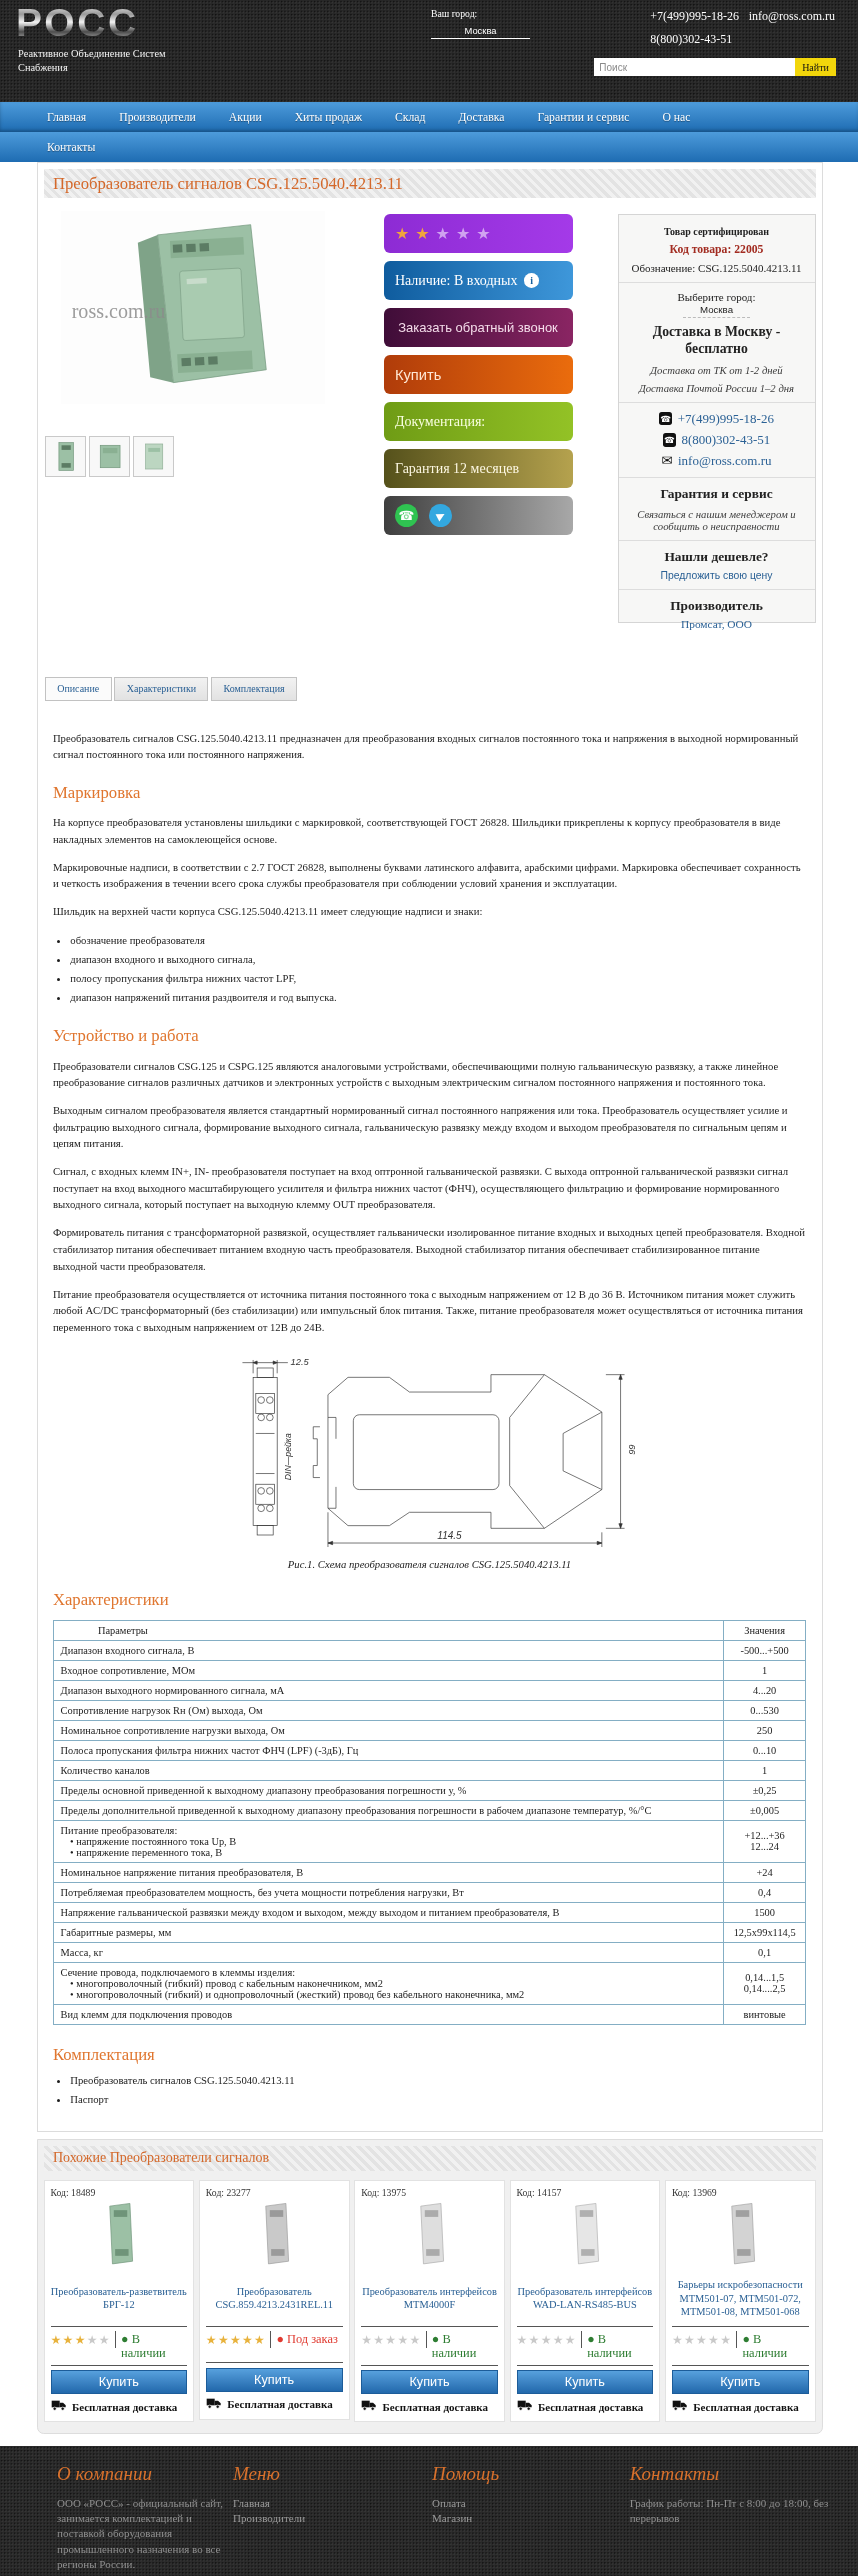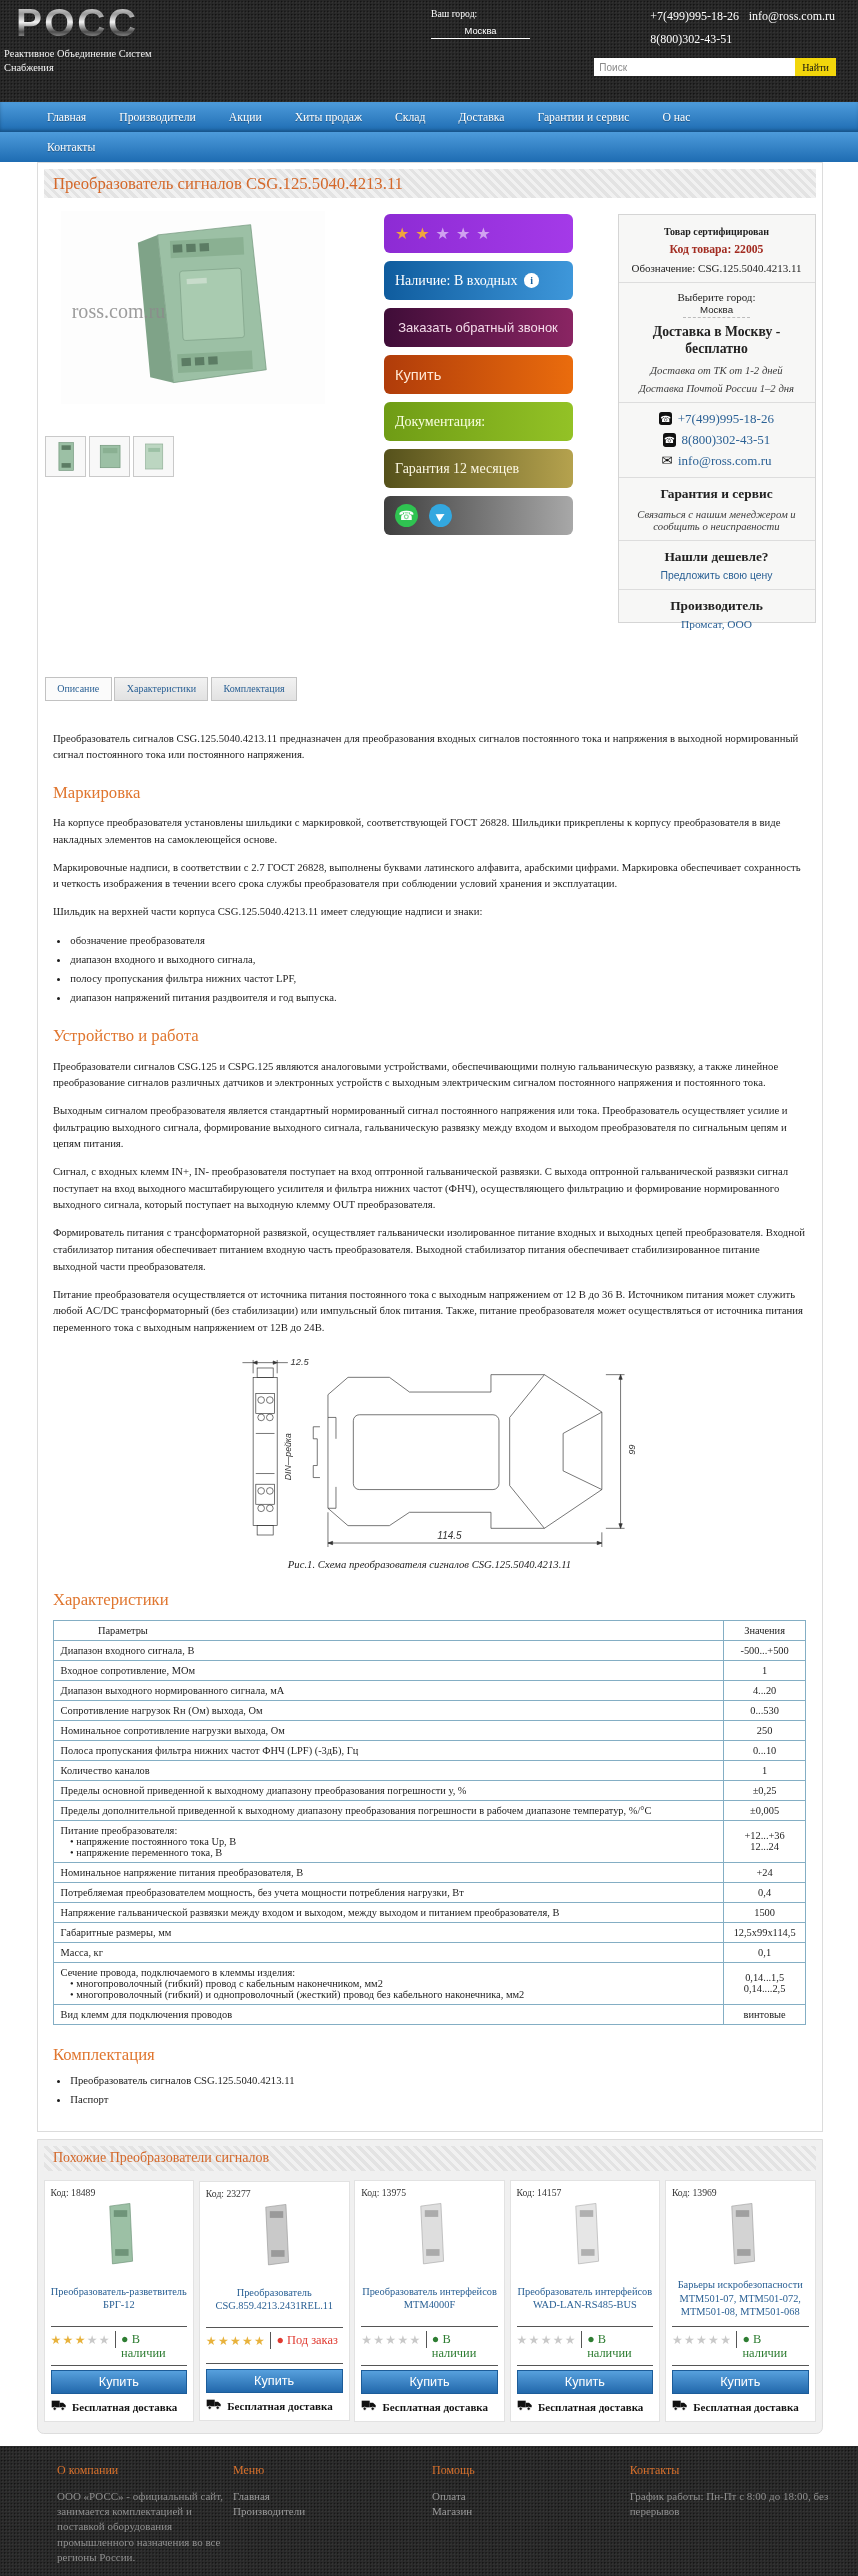--- a/index.html
+++ b/index.html
@@ -9,21 +9,21 @@
   
   .site-header { height:102px; position:relative; color:#fff;
     background-color:#282828;
     background-image: radial-gradient(circle at 1.3px 1.3px, rgba(0,0,0,.6) 0.7px, transparent 0.9px),
                       radial-gradient(circle at 2.7px 2.7px, rgba(255,255,255,.05) 0.7px, transparent 0.8px);
     background-size:3.3px 3.3px; }
   .logo { position:absolute; left:16px; top:1.3px; font-family:"Liberation Sans", sans-serif;
     font-weight:bold; font-size:39px; letter-spacing:2.7px;
     background:linear-gradient(180deg,#ffffff 0%,#9a9a9a 30%,#f2f2f2 48%,#4d4d4d 70%,#e8e8e8 100%);
     -webkit-background-clip:text; background-clip:text; color:transparent; }
-  .tagline { position:absolute; left:4px; top:47px; width:187px; font-size:10.4px; line-height:1.35; color:#f2f2f2; }
+  .tagline { position:absolute; left:18px; top:47px; width:187px; font-size:10.4px; line-height:1.35; color:#f2f2f2; }
   .city-block { position:absolute; left:431px; top:8px; font-size:9.7px; }
   .city-label { color:#fff; }
   .city-value { display:inline-block; margin-top:6px; width:99px; text-align:center;
     border-bottom:0.7px solid #fff; padding-bottom:2px; font-family:"Liberation Sans",sans-serif; font-size:9.4px; cursor:pointer; }
   .contacts-block { position:absolute; right:24px; top:5.3px; text-align:left; font-size:12px; line-height:1.9; }
   .contacts-block .row1 span { margin-left:6.7px; }
   .search-box { position:absolute; right:23px; top:58px; display:flex; }
   .search-input { width:201px; height:18px; border:none; padding:0 5.3px; font-size:10px; font-family:"Liberation Sans",sans-serif; outline:none; }
   .search-input::placeholder { color:#8a8a8a; }
   .search-btn { width:41px; height:18px; background:#f2d60b; border:none; color:#111; font-size:10px; font-family:"Liberation Serif",serif; cursor:pointer; }
@@ -105,21 +105,21 @@
   table.specs th, table.specs td { border:0.7px solid #84aec4; padding:4px 6.7px; font-size:10.4px; color:#1d1d1d; vertical-align:middle; }
   table.specs th { font-weight:normal; }
   table.specs th.p-col { text-align:left;padding-left:44px; }
   table.specs td.val, table.specs th.v-col { text-align:center; width:82px; padding:4px 2.7px; }
   .cell-bullet { padding-left:9.4px; }
   .cell-bullet::before { content:"•  "; }
 
   
   .related { width:786px; margin:6.7px auto 0; background:#f0f0f0; border:0.7px solid #ddd;
     border-radius:0 0 6.7px 6.7px; padding:6px 6px 10.7px; }
-  .related-cards { display:flex; gap:4.7px; margin-top:8.7px; align-items:center; }
+  .related-cards { display:flex; gap:4.7px; margin-top:8.7px; align-items:flex-start; }
   .pcard { width:151px; background:#fff; border:0.7px solid #e2e2e2; padding:6.7px 6px 8px; display:flex; flex-direction:column; }
   .pcard-code { font-size:9.7px; color:#333; }
   .pcard-img { height:72px; display:flex; align-items:center; justify-content:center; }
   .pcard-name { color:#2b6195; font-size:10.4px; line-height:1.3; text-align:center; min-height:56px;
     display:flex; align-items:center; justify-content:center; cursor:pointer; }
   .pcard-meta { border-top:0.7px solid #555; border-bottom:0.7px solid #555; display:flex; align-items:flex-start;
     padding:3.3px 0 4px; gap:5.3px; min-height:37px; }
   .pcard-stars { font-size:12px; letter-spacing:1.3px; white-space:nowrap; border-right:0.7px solid #555; padding-right:4px; padding-top:2.7px; }
   .pcard-stars .s-on { color:#e8b23c; }
   .pcard-stars .s-off { color:#c9c9c9; }
@@ -133,21 +133,21 @@
   
   .site-footer { margin-top:12px; height:194px; display:flex; padding:17.4px 20px 0 57px; color:#999;
     background-color:#2a2a2a;
     background-image: radial-gradient(circle at 1.3px 1.3px, rgba(0,0,0,.6) 0.7px, transparent 0.9px),
                       radial-gradient(circle at 2.7px 2.7px, rgba(255,255,255,.05) 0.7px, transparent 0.8px);
     background-size:3.3px 3.3px; }
   .f-col1 { width:176px; }
   .f-col2 { width:134px; }
   .f-col3 { width:181px; margin-left:65px; }
   .f-col4 { width:204px; margin-left:16.7px; }
-  .f-h { color:#d9712c; font-size:12px; margin-bottom:10.7px; font-weight:normal; }
+  .f-h { color:#d9712c; font-size:19px; margin-bottom:10.7px; font-weight:normal;font-style:italic; }
   .f-text { color:#8f8f8f; font-size:11px; line-height:1.4; margin-bottom:9.4px; }
   .f-link { display:block; color:#9a9a9a; font-size:11px; line-height:1.42; text-decoration:none; cursor:pointer; }
 </style>
 </head>
 <body>
 
 <div class="page">
 
   <div class="site-header">
     <div class="logo">РОСС</div>

